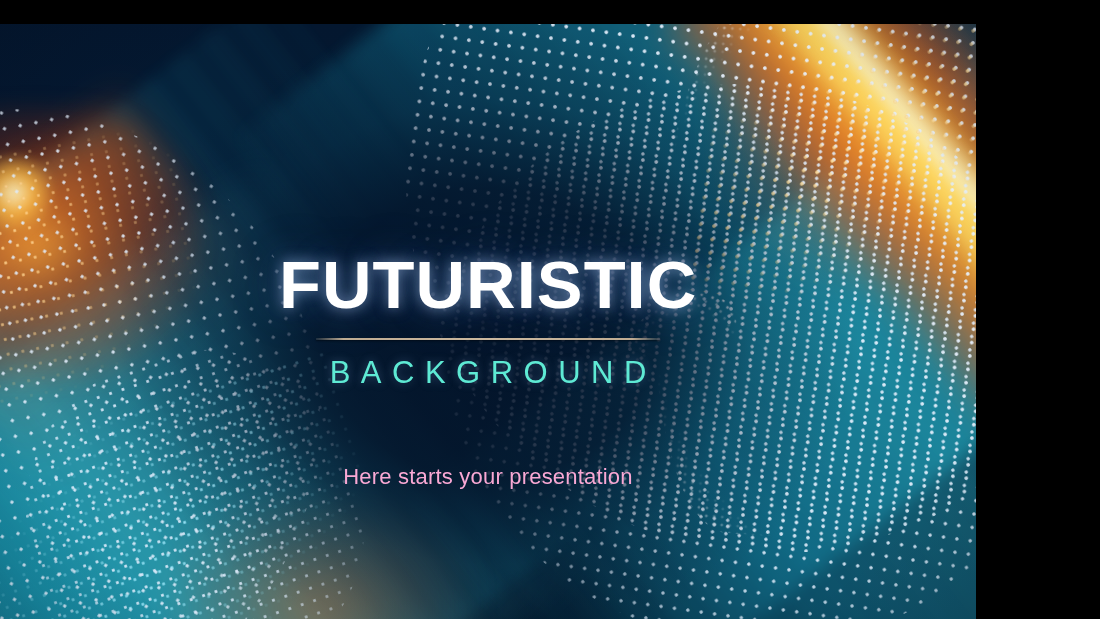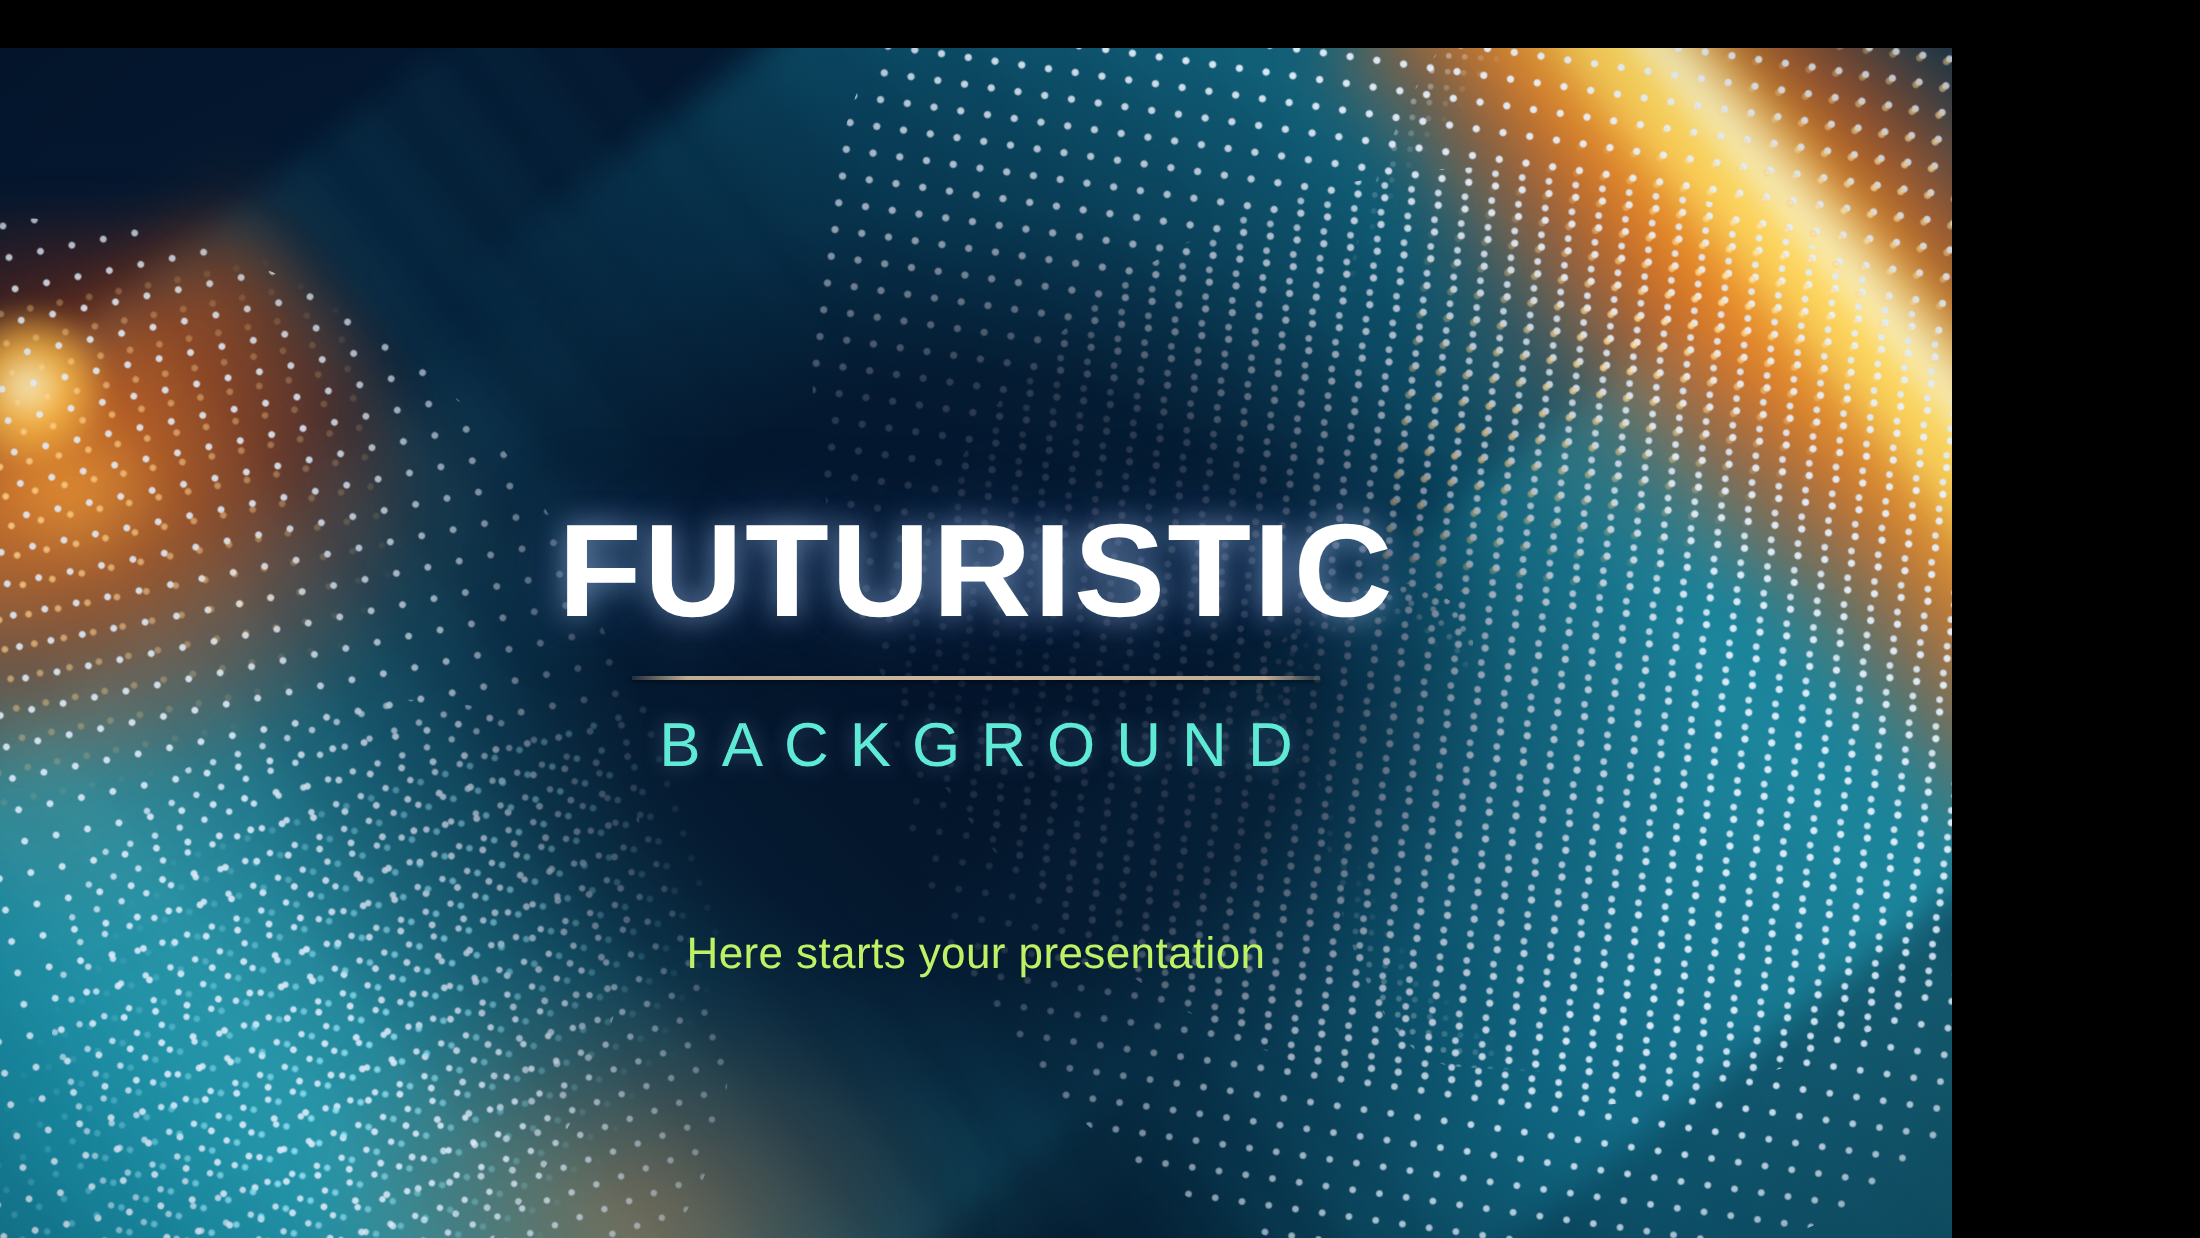--- a/index.html
+++ b/index.html
@@ -310,21 +310,21 @@
     color:#5eead4;
     text-shadow:0 0 10px rgba(150,185,240,0.35);
     pointer-events:auto;
   }
   .tagline{
     margin-top:78px;
     font-size:22px;
     line-height:1;
     font-weight:normal;
     letter-spacing:0.2px;
-    color:#bef264;
+    color:#f9a8d4;
     pointer-events:auto;
   }
 </style>
 </head>
 <body>
 
 <div id="slide">
 
   <div class="bg-base"></div>
 

